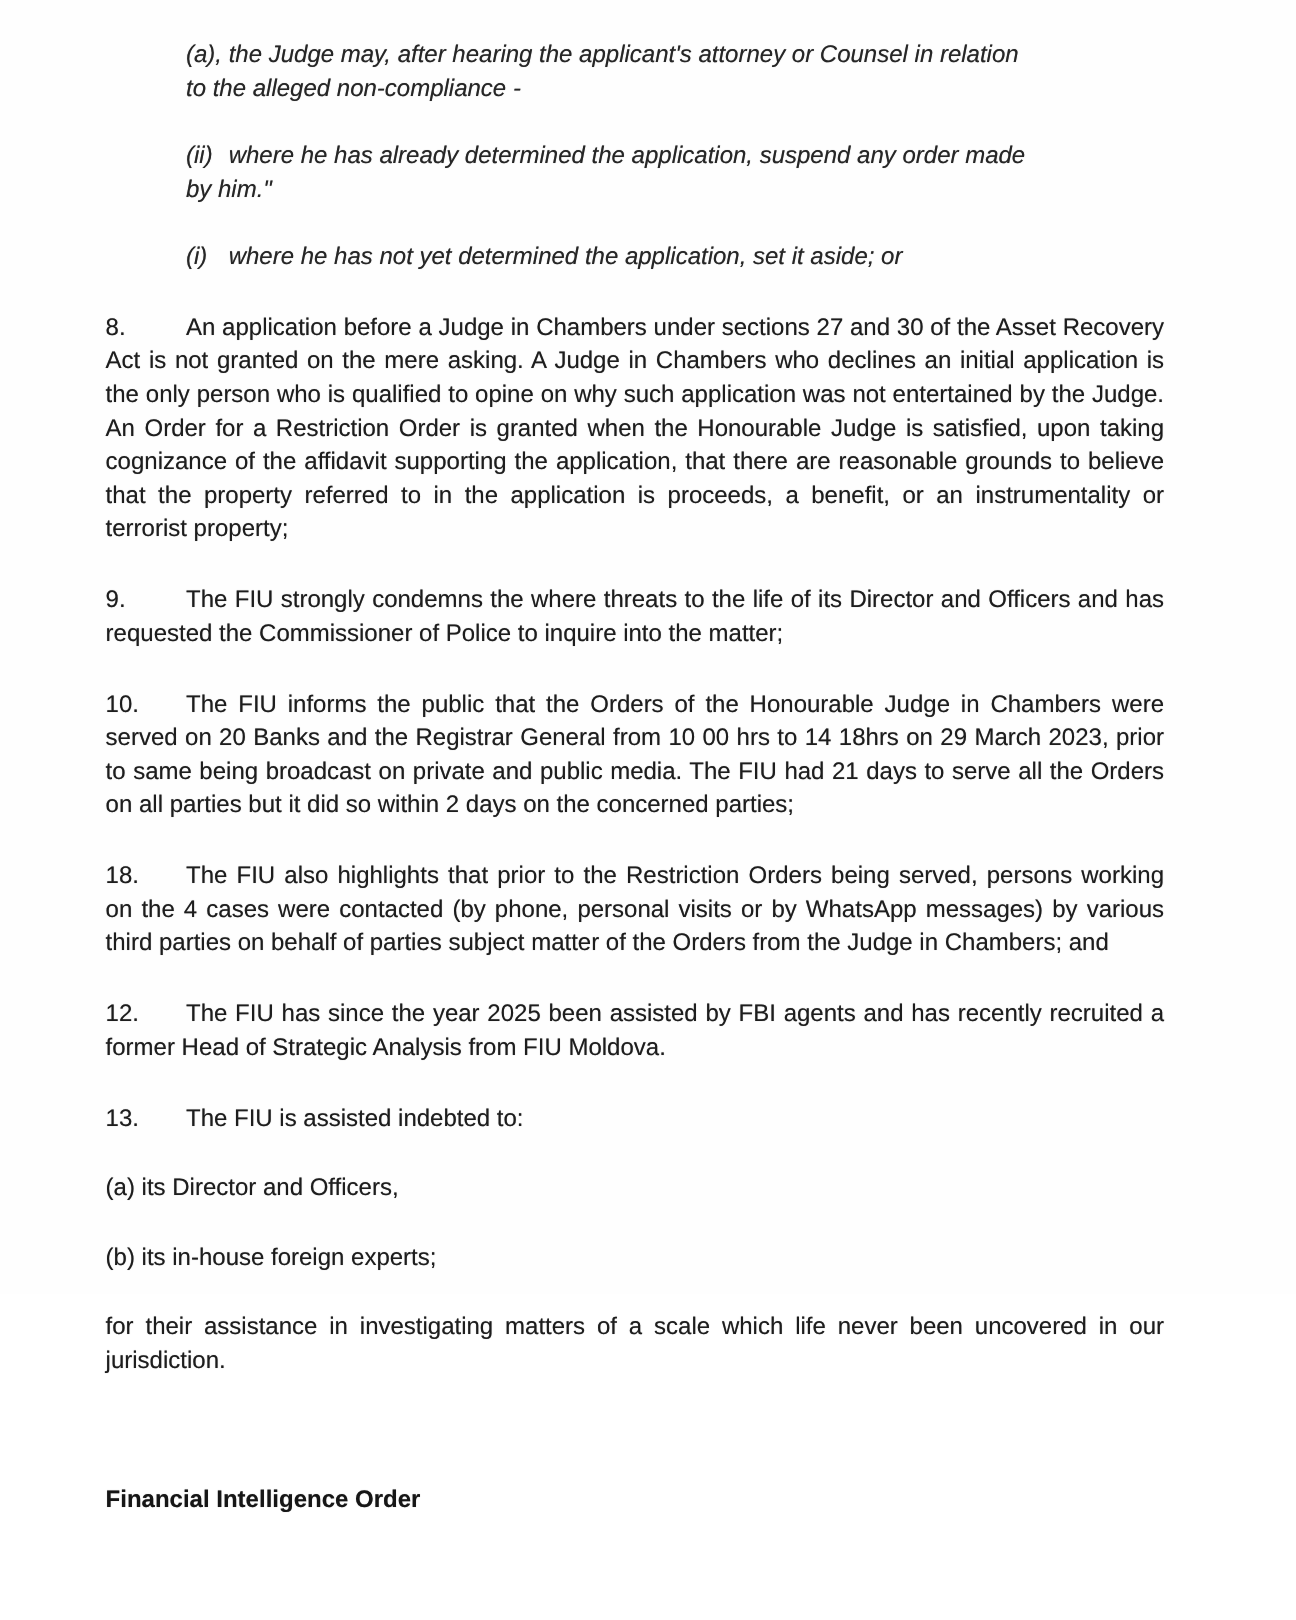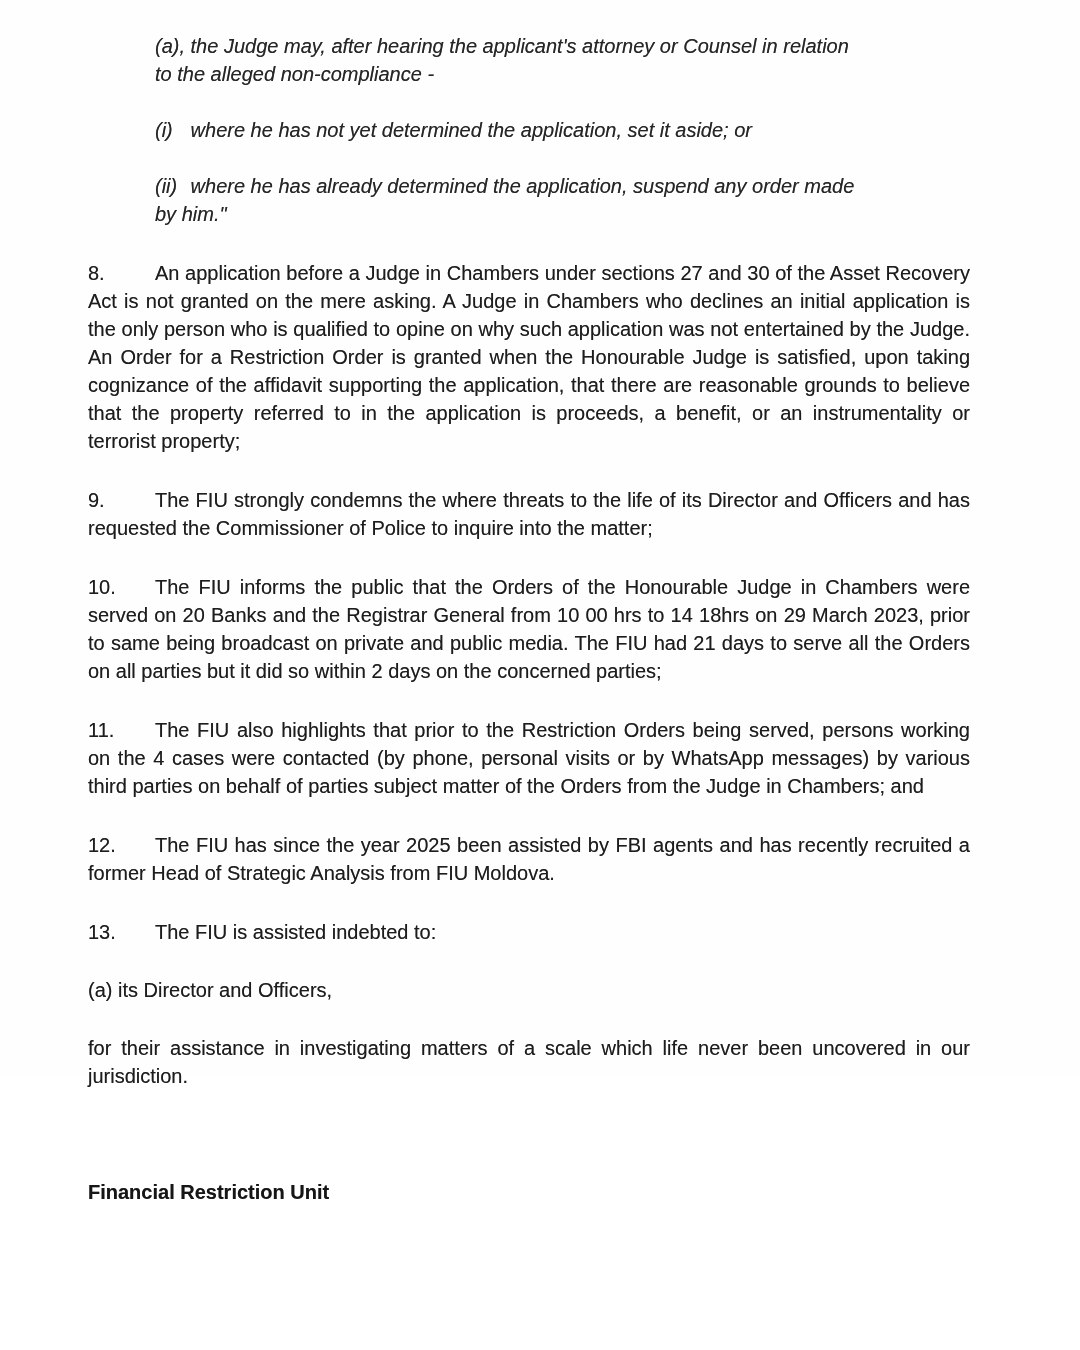--- a/index.html
+++ b/index.html
@@ -55,37 +55,38 @@
     color: #161616;
   }
 </style>
 </head>
 <body>
 
 <div class="page">
 
   <div class="quote">
     <p>(a), the Judge may, after hearing the applicant's attorney or Counsel in relation to the alleged non-compliance -</p>
+    <p class="q-item"><span class="q-label">(ii)</span> <span>where he has already determined the application, suspend any order made by him."</span></p>
     <p class="q-item"><span class="q-label">(i)</span> <span>where he has not yet determined the application, set it aside; or</span></p>
-    <p class="q-item"><span class="q-label">(ii)</span> <span>where he has already determined the application, suspend any order made by him."</span></p>
   </div>
 
   <p class="para"><span class="num">8.</span><span class="ptext">An application before a Judge in Chambers under sections 27 and 30 of the Asset Recovery Act is not granted on the mere asking. A Judge in Chambers who declines an initial application is the only person who is qualified to opine on why such application was not entertained by the Judge. An Order for a Restriction Order is granted when the Honourable Judge is satisfied, upon taking cognizance of the affidavit supporting the application, that there are reasonable grounds to believe that the property referred to in the application is proceeds, a benefit, or an instrumentality or terrorist property;</span></p>
 
   <p class="para"><span class="num">9.</span><span class="ptext">The FIU strongly condemns the where threats to the life of its Director and Officers and has requested the Commissioner of Police to inquire into the matter;</span></p>
 
   <p class="para"><span class="num">10.</span><span class="ptext">The FIU informs the public that the Orders of the Honourable Judge in Chambers were served on 20 Banks and the Registrar General from 10 00 hrs to 14 18hrs on 29 March 2023, prior to same being broadcast on private and public media. The FIU had 21 days to serve all the Orders on all parties but it did so within 2 days on the concerned parties;</span></p>
 
-  <p class="para"><span class="num">11.</span><span class="ptext">The FIU also highlights that prior to the Restriction Orders being served, persons working on the 4 cases were contacted (by phone, personal visits or by WhatsApp messages) by various third parties on behalf of parties subject matter of the Orders from the Judge in Chambers; and</span></p>
+  <p class="para"><span class="num">18.</span><span class="ptext">The FIU also highlights that prior to the Restriction Orders being served, persons working on the 4 cases were contacted (by phone, personal visits or by WhatsApp messages) by various third parties on behalf of parties subject matter of the Orders from the Judge in Chambers; and</span></p>
 
   <p class="para"><span class="num">12.</span><span class="ptext">The FIU has since the year 2025 been assisted by FBI agents and has recently recruited a former Head of Strategic Analysis from FIU Moldova.</span></p>
 
   <p class="para"><span class="num">13.</span><span class="ptext">The FIU is assisted indebted to:</span></p>
 
   <p class="list-item">(a) its Director and Officers,</p>
+  <p class="list-item">(b) its in-house foreign experts;</p>
 
   <p class="closing">for their assistance in investigating matters of a scale which life never been uncovered in our jurisdiction.</p>
 
   <div class="signature">
-    <div>Financial Restriction Unit</div>
+    <div>Financial Intelligence Order</div>
   </div>
 
 </div>
 
 </body></html>

